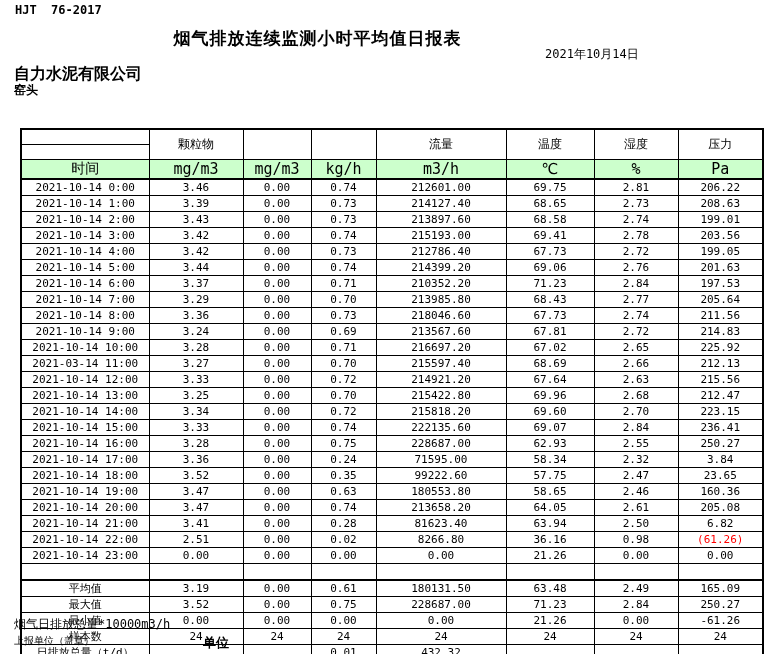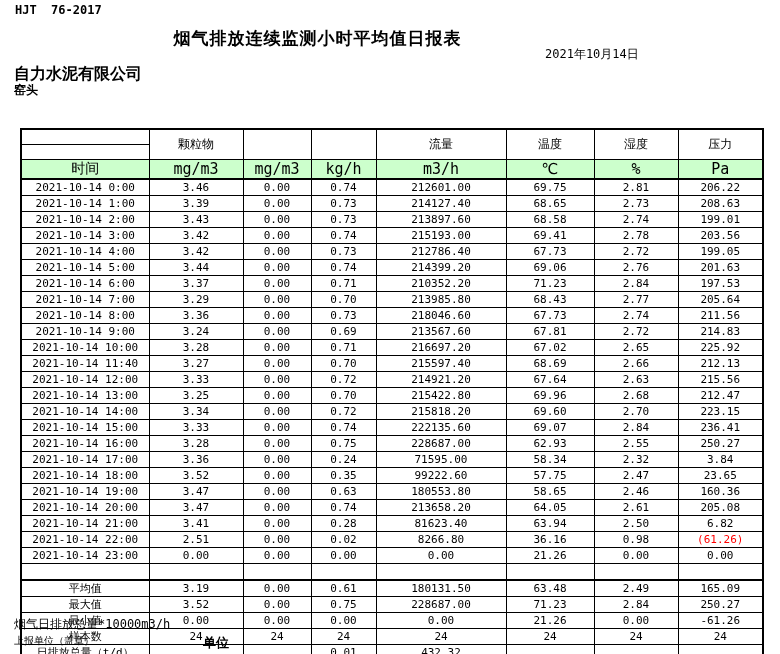--- a/index.html
+++ b/index.html
@@ -189,21 +189,21 @@
         <td>2021-10-14 10:00</td>
         <td>3.28</td>
         <td>0.00</td>
         <td>0.71</td>
         <td>216697.20</td>
         <td>67.02</td>
         <td>2.65</td>
         <td>225.92</td>
       </tr>
       <tr>
-        <td>2021-10-14 11:40</td>
+        <td>2021-03-14 11:00</td>
         <td>3.27</td>
         <td>0.00</td>
         <td>0.70</td>
         <td>215597.40</td>
         <td>68.69</td>
         <td>2.66</td>
         <td>212.13</td>
       </tr>
       <tr>
         <td>2021-10-14 12:00</td>

